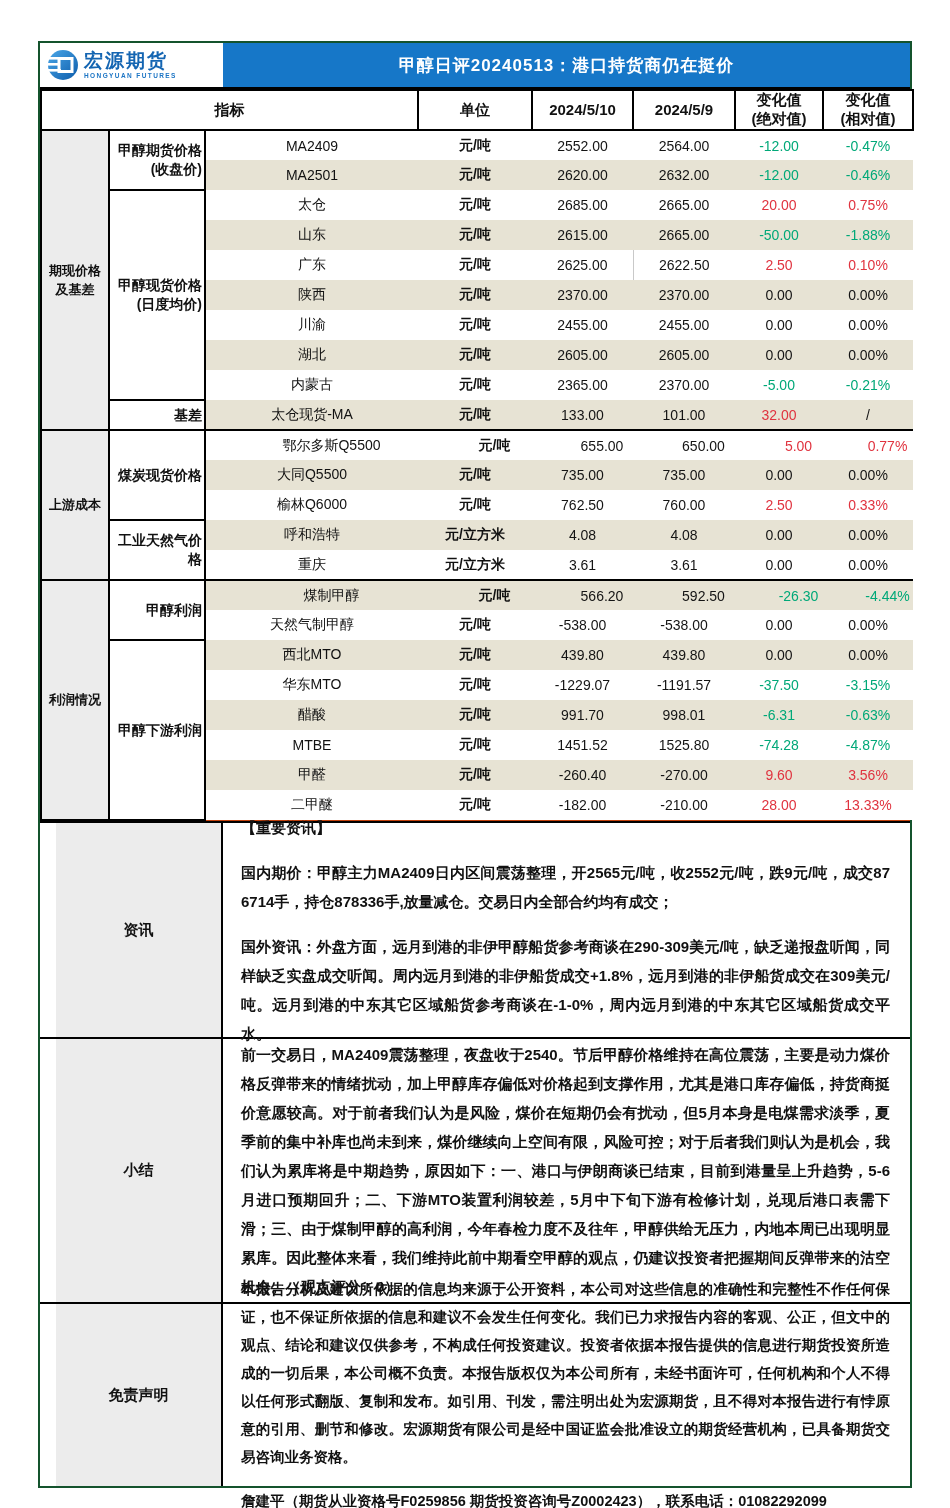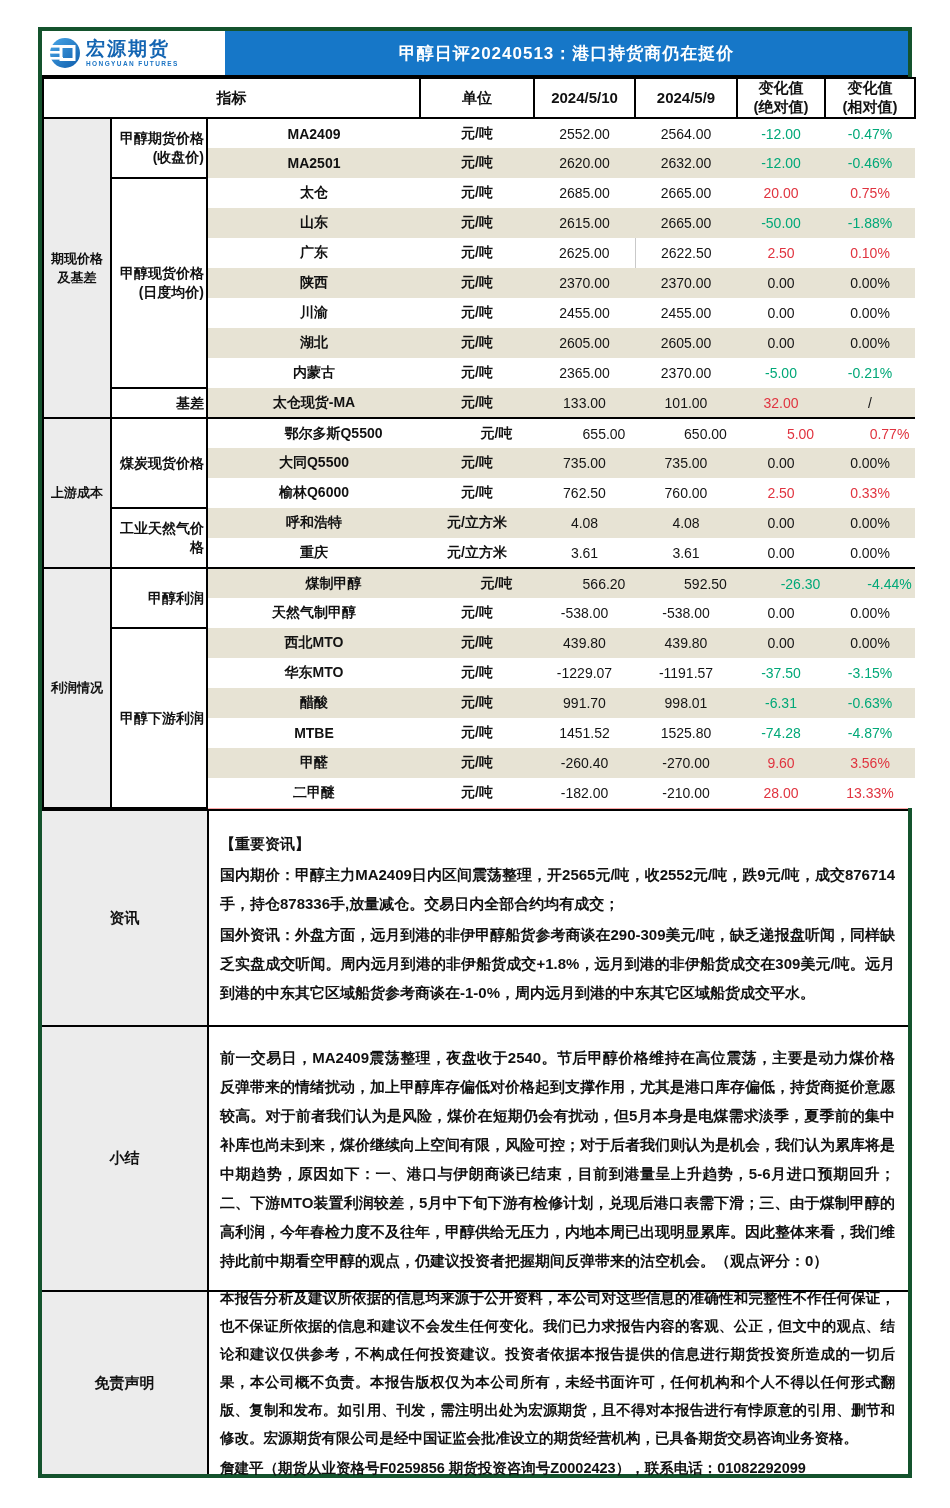--- a/index.html
+++ b/index.html
@@ -2,22 +2,22 @@
 <html><head>
 <meta charset="utf-8">
 <style>
   html,body{margin:0;padding:0;}
   body{
     width:950px;height:1508px;background:#ffffff;position:relative;
     font-family:"Liberation Sans","DejaVu Sans",sans-serif;color:#111;
     -webkit-font-smoothing:antialiased;
   }
   .sheet{
-    position:absolute;left:38px;top:27px;width:874px;
-    border:4px solid #14532d;background:#fca5a5;box-sizing:border-box;
+    position:absolute;left:38px;top:41px;width:874px;
+    border:2px solid #14532d;background:#c2410c;box-sizing:border-box;
   }
   
   .titlebar{display:flex;height:44px;background:#1677c8;border-bottom:2px solid #000;}
   .logo-box{width:183px;background:#fff;display:flex;align-items:center;padding-left:6px;box-sizing:border-box;}
   .logo-mark{width:34px;height:34px;flex:0 0 auto;}
   .logo-words{display:flex;flex-direction:column;margin-left:4px;line-height:1;}
   .logo-cn{font-size:19px;font-weight:bold;color:#1465b2;letter-spacing:2px;}
   .logo-en{font-size:6.5px;font-weight:bold;color:#1b74c4;letter-spacing:1.4px;margin-top:3px;}
   .title-text{
     flex:1;display:flex;align-items:center;justify-content:center;
@@ -35,39 +35,39 @@
     background:#ececec;border:2px solid #000;font-weight:bold;font-size:13px;
     white-space:pre-line;line-height:1.5;
   }
   tbody th.scell{
     background:#fff;border:2px solid #000;font-weight:bold;font-size:14px;
     white-space:pre-line;line-height:1.35;text-align:right;
   }
   tbody tr:nth-child(even) td{background:#e7e3d4;}
   tbody tr:nth-child(odd)  td{background:#ffffff;}
   tbody tr.gb td{border-top:2.5px solid #000;padding-left:41px;}
-  td.name{font-weight:bold;}
+  td.name{font-weight:normal;}
   td.unit{font-weight:bold;}
   td.num{font-weight:normal;color:#141414;}
   td.neg{color:#00a878;}
   td.pos{color:#e0333f;}
   td.divl{border-left:1.5px solid #c9c9c9;}
   
   .section{display:flex;border-top:2.5px solid #000;background:#fff;}
   .section-label{
     width:165px;flex:0 0 auto;background:#ececec;border-right:2px solid #000;
     display:flex;align-items:center;justify-content:center;
-    font-size:15px;font-weight:bold;
+    font-size:15px;font-weight:bold;margin-left:16px;
   }
   .section-body{
     flex:1;display:flex;flex-direction:column;justify-content:center;
     padding:8px 12px 8px 10px;box-sizing:border-box;
   }
   .section-body p{
-    margin:1px;font-size:15px;font-weight:bold;line-height:29px;
+    margin:8px;font-size:15px;font-weight:bold;line-height:29px;
     text-align:justify;word-break:break-all;
   }
   .h-news{height:214px;}
   .h-summary{height:263px;}
   .h-disclaimer{height:182px;}
   .h-disclaimer .section-body p{font-size:14.5px;line-height:28px;}
 </style>
 </head>
 <body>
 

